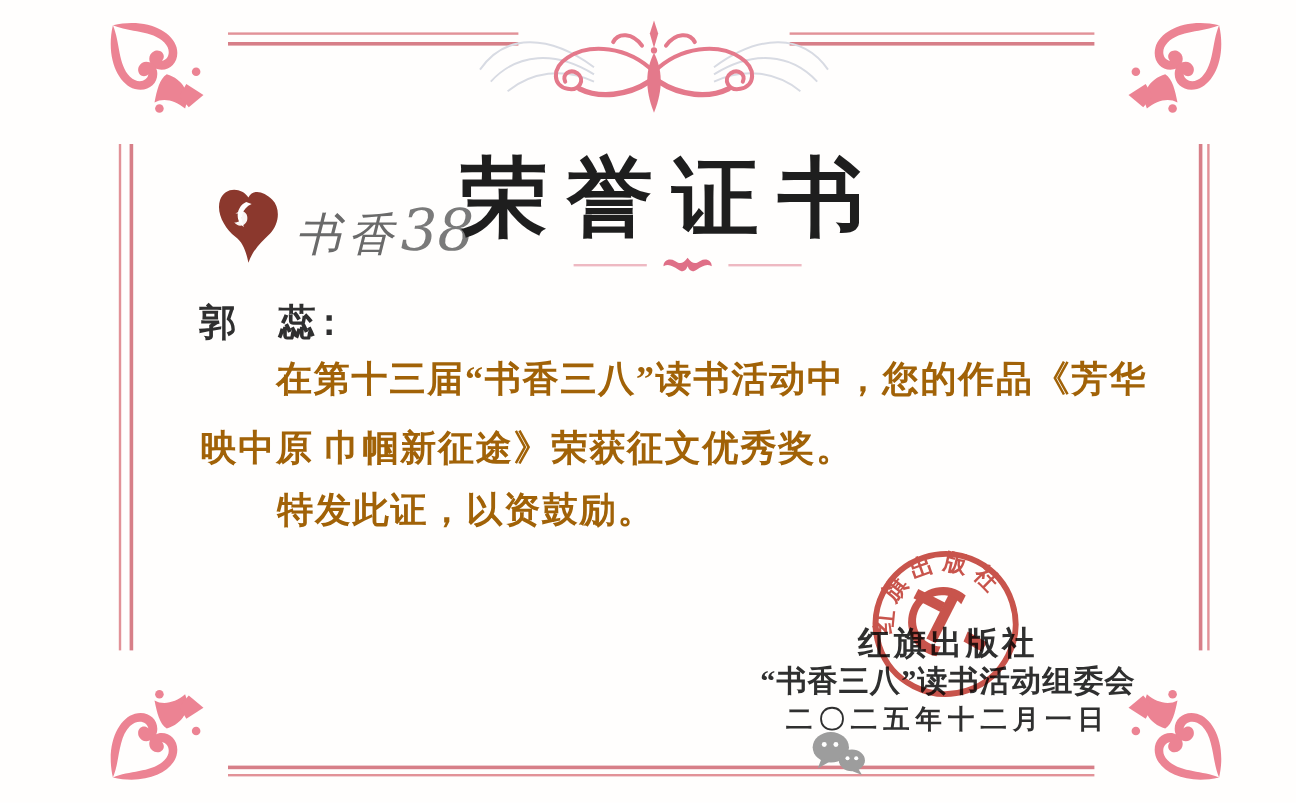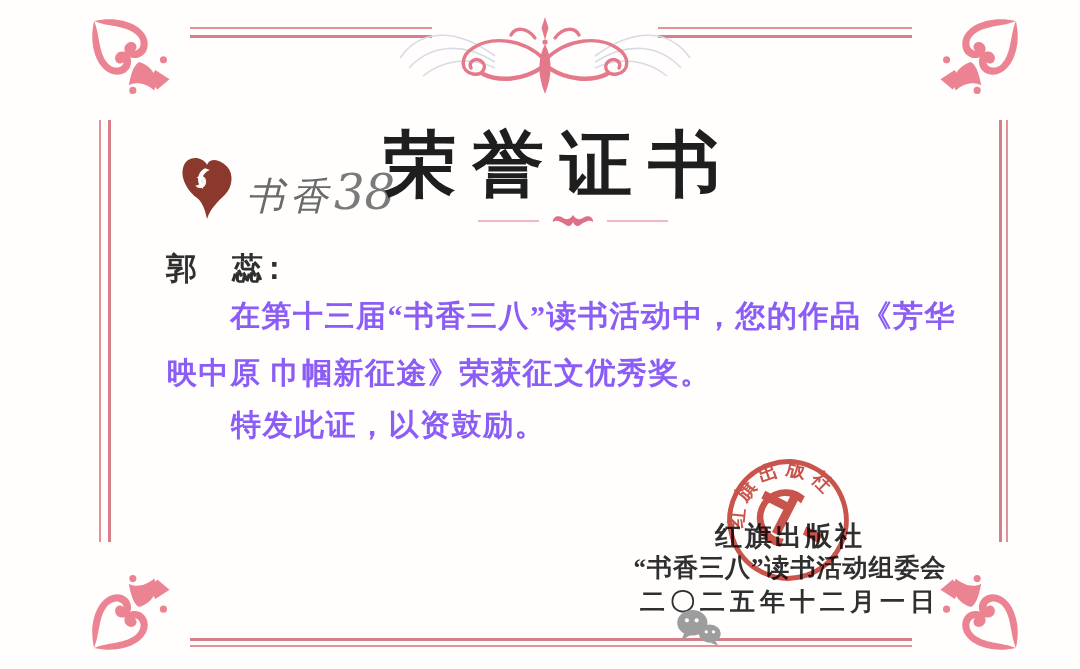--- a/index.html
+++ b/index.html
@@ -29,29 +29,29 @@
   .brand-num{font-size:48px;font-family:"DejaVu Serif",serif;color:#7a7a7a;}
   
   .title{position:absolute;left:345px;top:126px;width:430px;text-align:center;
     font-size:72px;font-weight:bold;color:#1e1e1e;letter-spacing:16px;line-height:1.05;
     font-family:"DejaVu Serif","Liberation Serif",serif;}
   .title-divider{position:absolute;left:478px;top:212px;width:190px;display:flex;align-items:center;gap:6px;}
   .title-divider .rule{flex:1;height:2px;background:#eeb9c2;}
   .title-divider svg{width:56px;height:18px;}
   
   .recipient{position:absolute;left:166px;top:248px;font-size:31px;color:#2f2f2f;letter-spacing:2px;font-weight:600;font-family:Liberation Mono, monospace;}
-  .bline{position:absolute;font-size:30px;color:#8b5cf6;letter-spacing:1.5px;font-weight:600;white-space:nowrap;}
+  .bline{position:absolute;font-size:30px;color:#a16207;letter-spacing:1.5px;font-weight:600;white-space:nowrap;}
   .bline1{left:230px;top:296px;}
   .bline2{left:167px;top:353px;}
   .bline3{left:231px;top:405px;}
   
   .issuer-line{position:absolute;left:608px;width:364px;text-align:center;color:#2f2f2f;font-weight:600;}
   .issuer1{top:518px;font-size:27px;letter-spacing:3px;}
   .issuer2{top:551px;font-size:25px;letter-spacing:1px;}
-  .issuer3{top:585px;font-size:25px;letter-spacing:5px;}
+  .issuer3{top:585px;font-size:22px;letter-spacing:5px;}
   .seal{position:absolute;left:720px;top:452px;width:136px;height:136px;mix-blend-mode:multiply;opacity:.92;}
   
   .watermark{position:absolute;left:676px;top:600px;display:flex;align-items:center;gap:12px;z-index:9;}
   .watermark svg{width:46px;height:38px;margin-top:8px;}
   .watermark-label{font-family:"Liberation Sans","DejaVu Sans",sans-serif;font-size:29px;color:#a8a8a8;
     letter-spacing:1px;white-space:nowrap;}
 </style>
 </head>
 <body>
 

